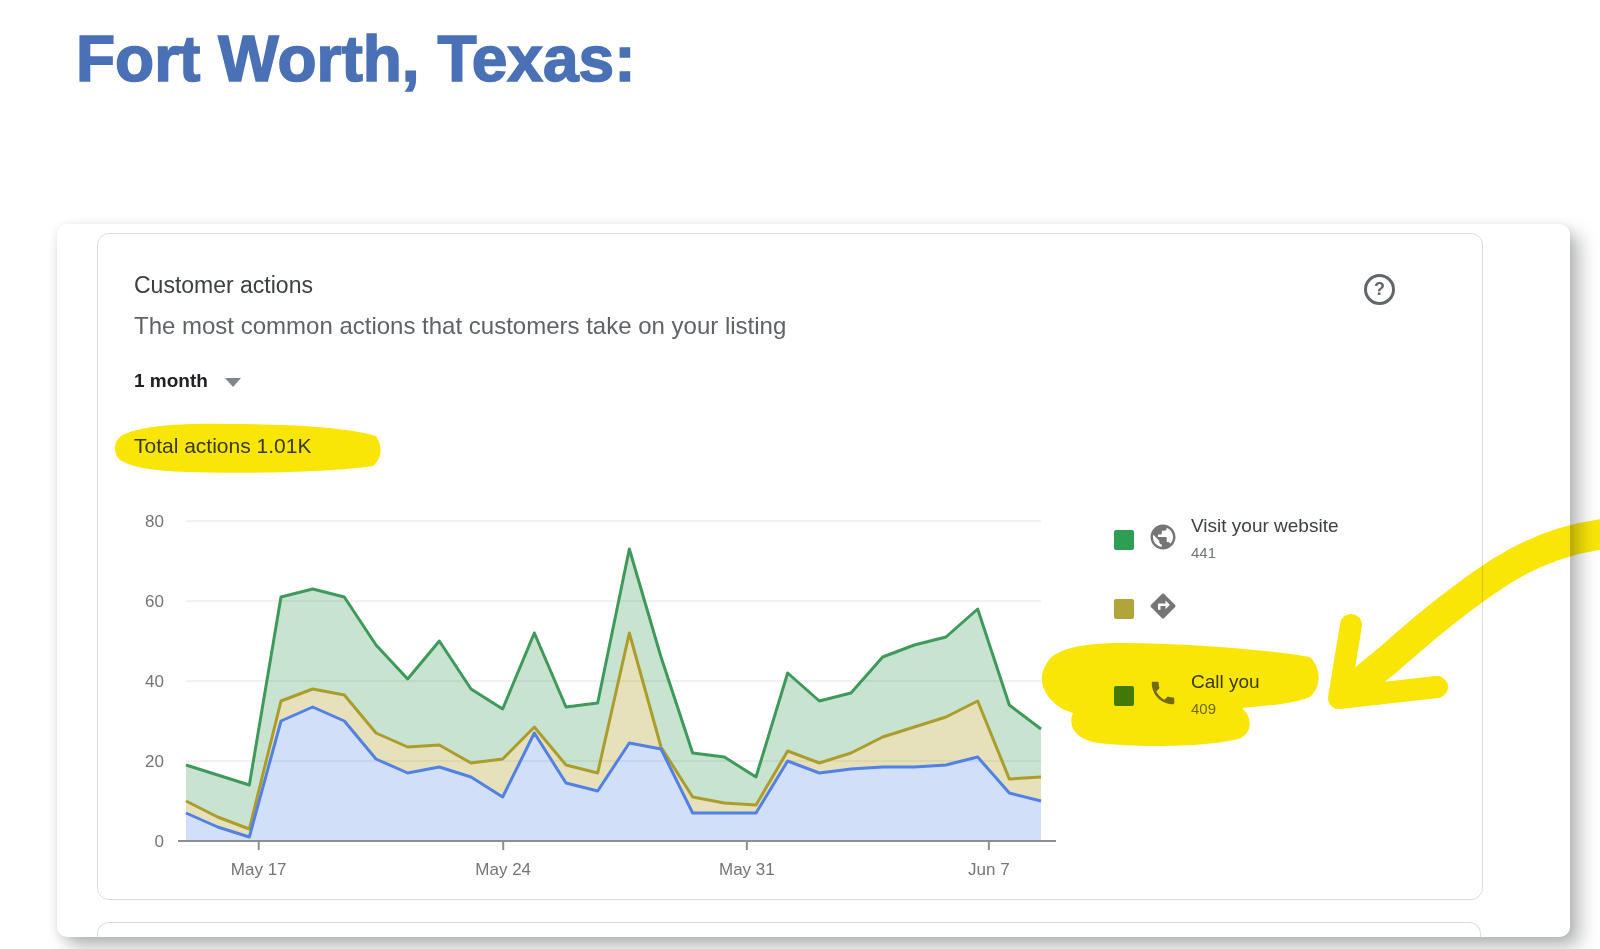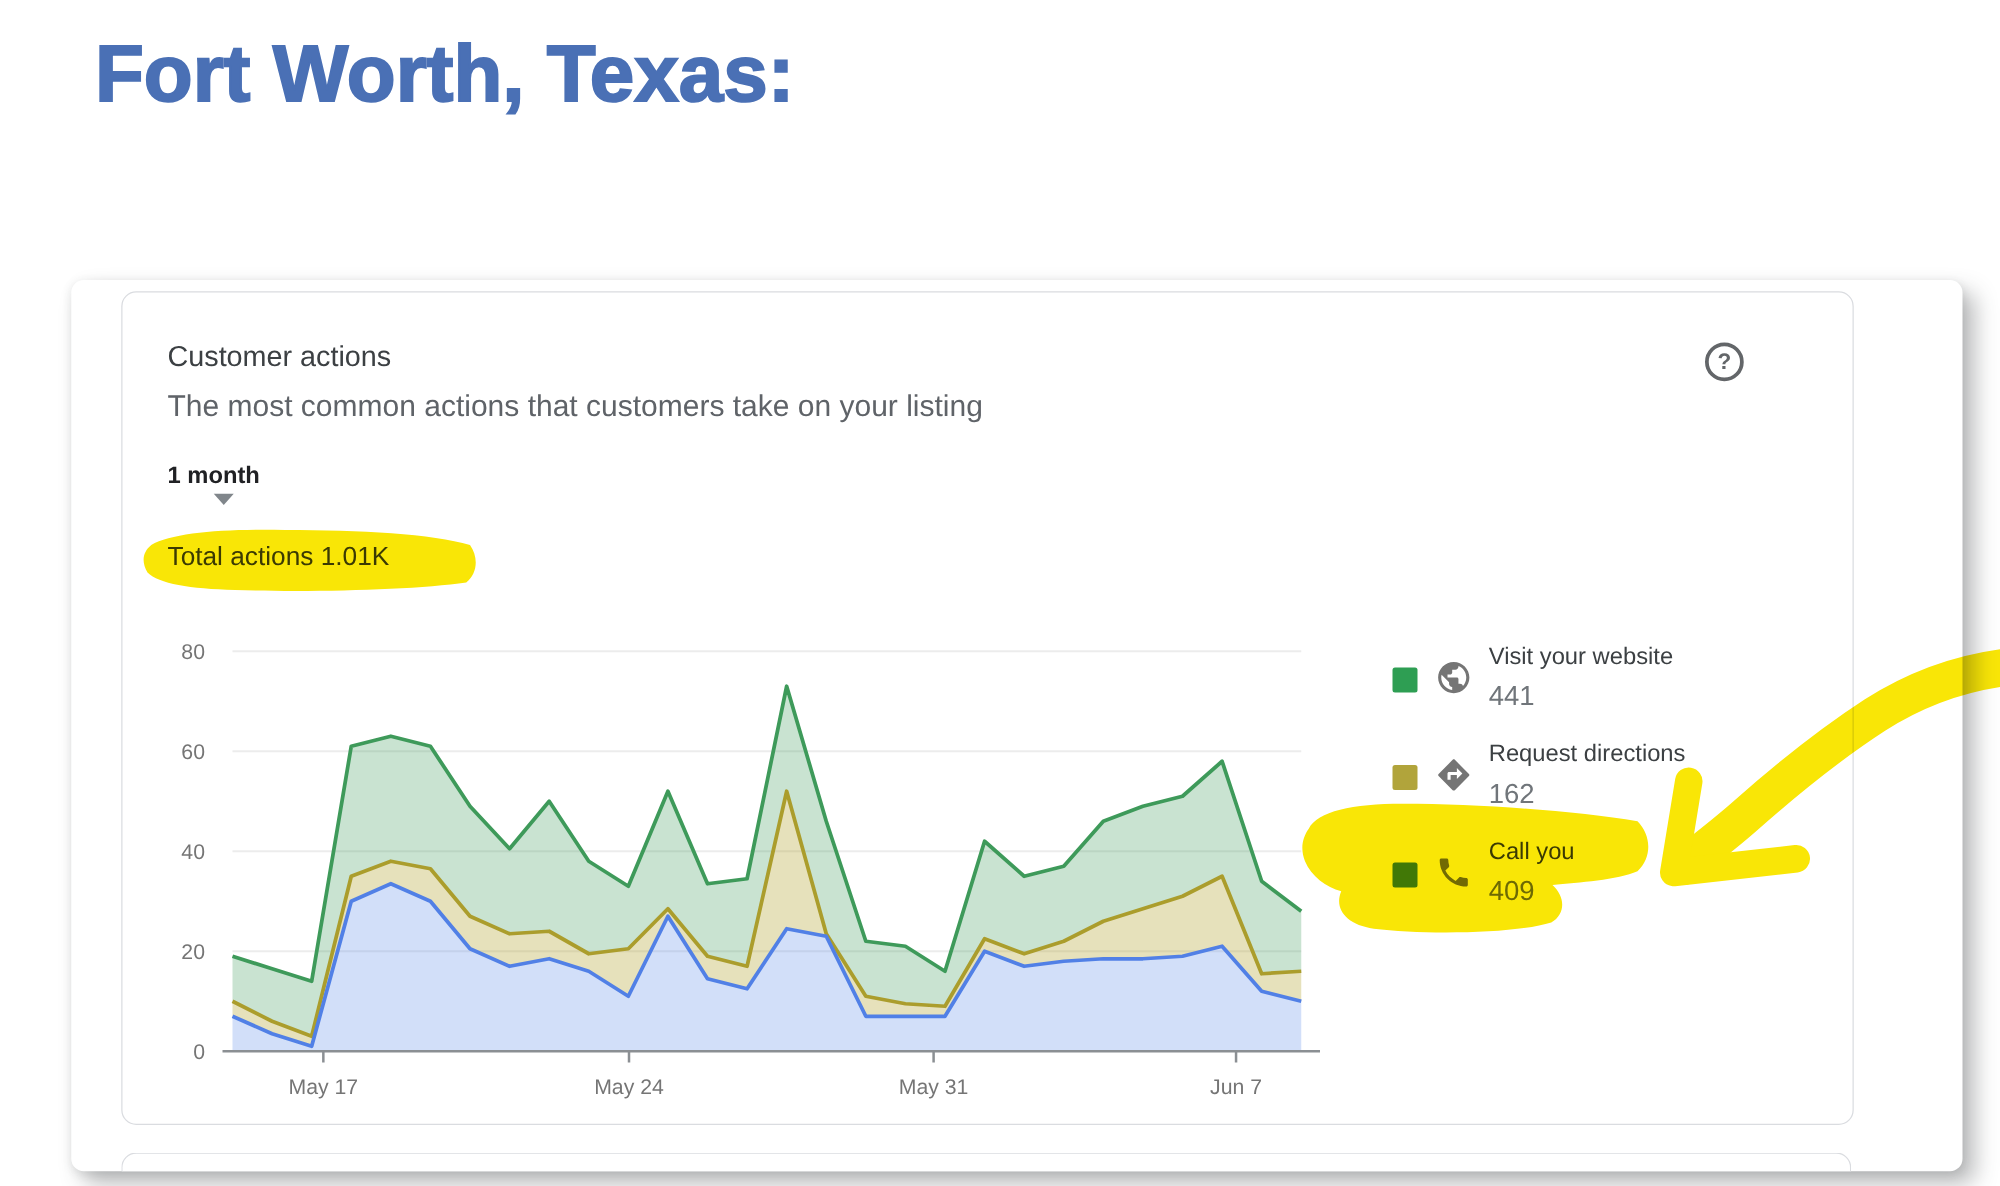--- a/index.html
+++ b/index.html
@@ -42,41 +42,41 @@
     display:flex;align-items:center;justify-content:center;
     font-size:18px;font-weight:bold;color:#636669;cursor:pointer;
   }
   .card-sub{
     position:absolute;left:36px;top:78px;
     font-size:24px;color:#5f6368;
   }
   .period{
     position:absolute;left:36px;top:136px;
     font-size:19px;font-weight:bold;color:#202124;
-    display:flex;align-items:center;cursor:pointer;flex-direction:column;
+    display:flex;align-items:center;cursor:pointer;
   }
   .tri{
     width:0;height:0;margin-left:17px;margin-top:3px;
     border-left:8px solid transparent;border-right:8px solid transparent;
     border-top:9px solid #80868b;
   }
   .total{
     position:absolute;left:36px;top:200px;
     font-size:21px;color:#3c4043;
   }
   #chart{position:absolute;left:0;top:0;width:1386px;height:667px;}
   #chart text{font-family:"Liberation Sans",sans-serif;font-size:17px;fill:#757575;}
   .legend{position:absolute;left:1016px;top:0;width:360px;}
   .lrow{position:absolute;left:0;display:flex;align-items:center;}
   .lrow.r0{top:280px;} .lrow.r1{top:358px;} .lrow.r2{top:436px;}
   .sq{width:20px;height:20px;border-radius:2px;margin-top:4px;flex:none;}
   .licon{margin-left:14px;margin-top:-1px;flex:none;}
   .ltext{margin-left:13px;}
   .llabel{font-size:19px;color:#3c4043;line-height:24px;white-space:nowrap;}
-  .lvalue{font-size:22px;color:#70757a;margin-top:6px;}
+  .lvalue{font-size:15px;color:#70757a;margin-top:6px;}
   
   .overlay{
     position:absolute;inset:0;z-index:6;pointer-events:none;
     mix-blend-mode:multiply;
   }
 </style>
 </head>
 <body>
 
 <div class="page">
@@ -139,24 +139,20 @@
             <div class="llabel">Visit your website</div>
             <div class="lvalue">441</div>
           </span>
         </div>
 
         <div class="lrow r1">
           <span class="sq" style="background: rgb(177, 164, 59);"></span>
           <svg class="licon" width="30" height="30" viewBox="0 0 24 24">
             <path fill="#757575" d="M21.71 11.29l-9-9c-.39-.39-1.02-.39-1.41 0l-9 9c-.39.39-.39 1.02 0 1.41l9 9c.39.39 1.02.39 1.41 0l9-9c.39-.38.39-1.01 0-1.41zM14 14.5V12h-4v3H8v-4c0-.55.45-1 1-1h5V7.5l3.5 3.5-3.5 3.5z"></path>
           </svg>
-          <span class="ltext">
-            <div class="llabel">Request directions</div>
-            <div class="lvalue">162</div>
-          </span>
         </div>
 
         <div class="lrow r2">
           <span class="sq" style="background: rgb(66, 133, 244);"></span>
           <svg class="licon" width="30" height="30" viewBox="0 0 24 24">
             <path fill="#757575" d="M6.62 10.79c1.44 2.83 3.76 5.14 6.59 6.59l2.2-2.2c.27-.27.67-.36 1.02-.24 1.12.37 2.33.57 3.57.57.55 0 1 .45 1 1V20c0 .55-.45 1-1 1-9.39 0-17-7.61-17-17 0-.55.45-1 1-1h3.5c.55 0 1 .45 1 1 0 1.25.2 2.45.57 3.57.11.35.03.74-.25 1.02l-2.2 2.2z"></path>
           </svg>
           <span class="ltext">
             <div class="llabel">Call you</div>
             <div class="lvalue">409</div>

